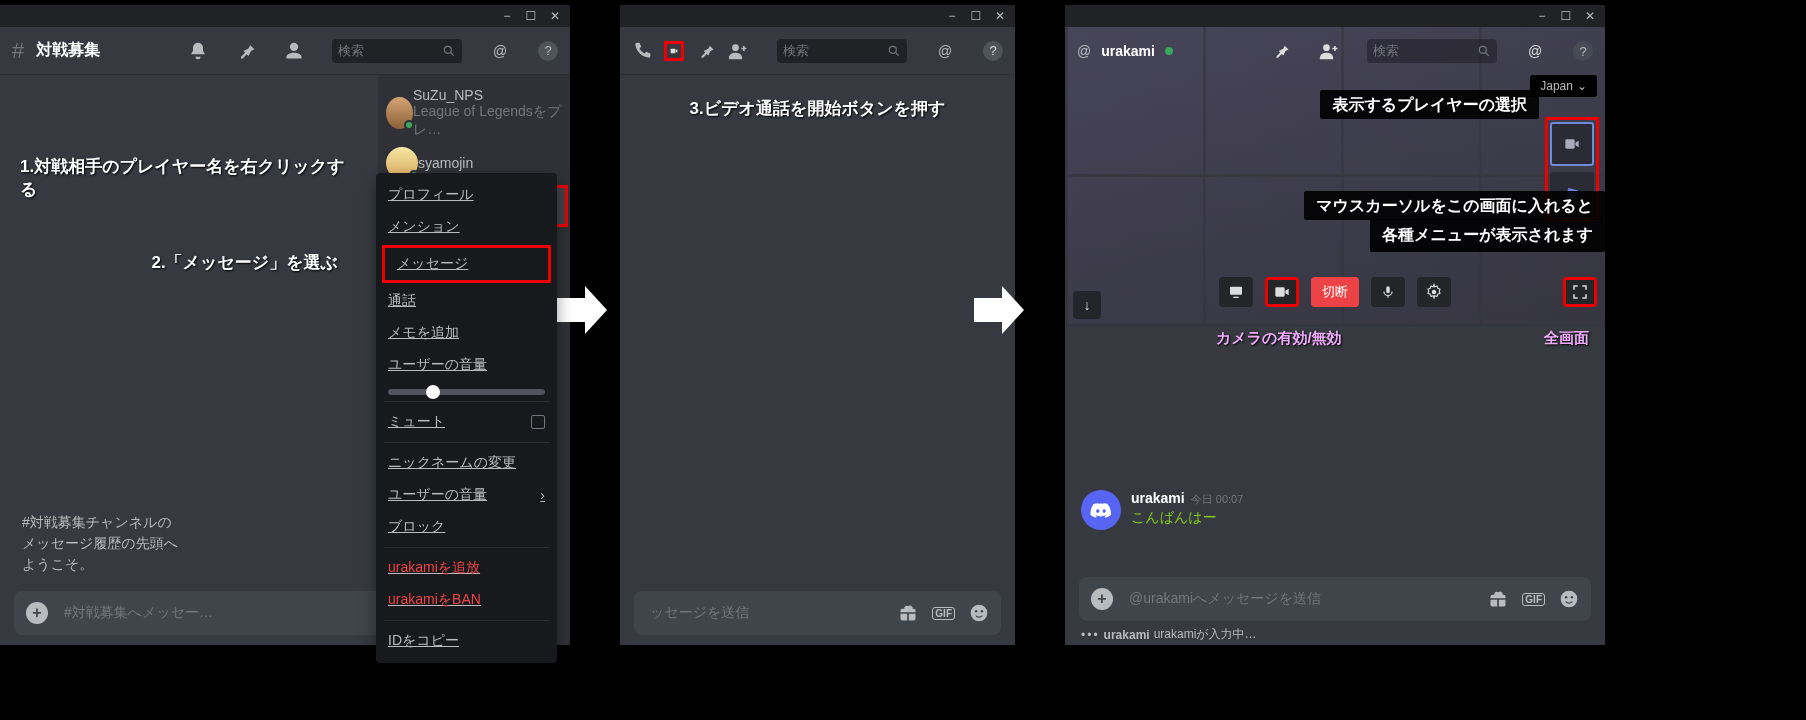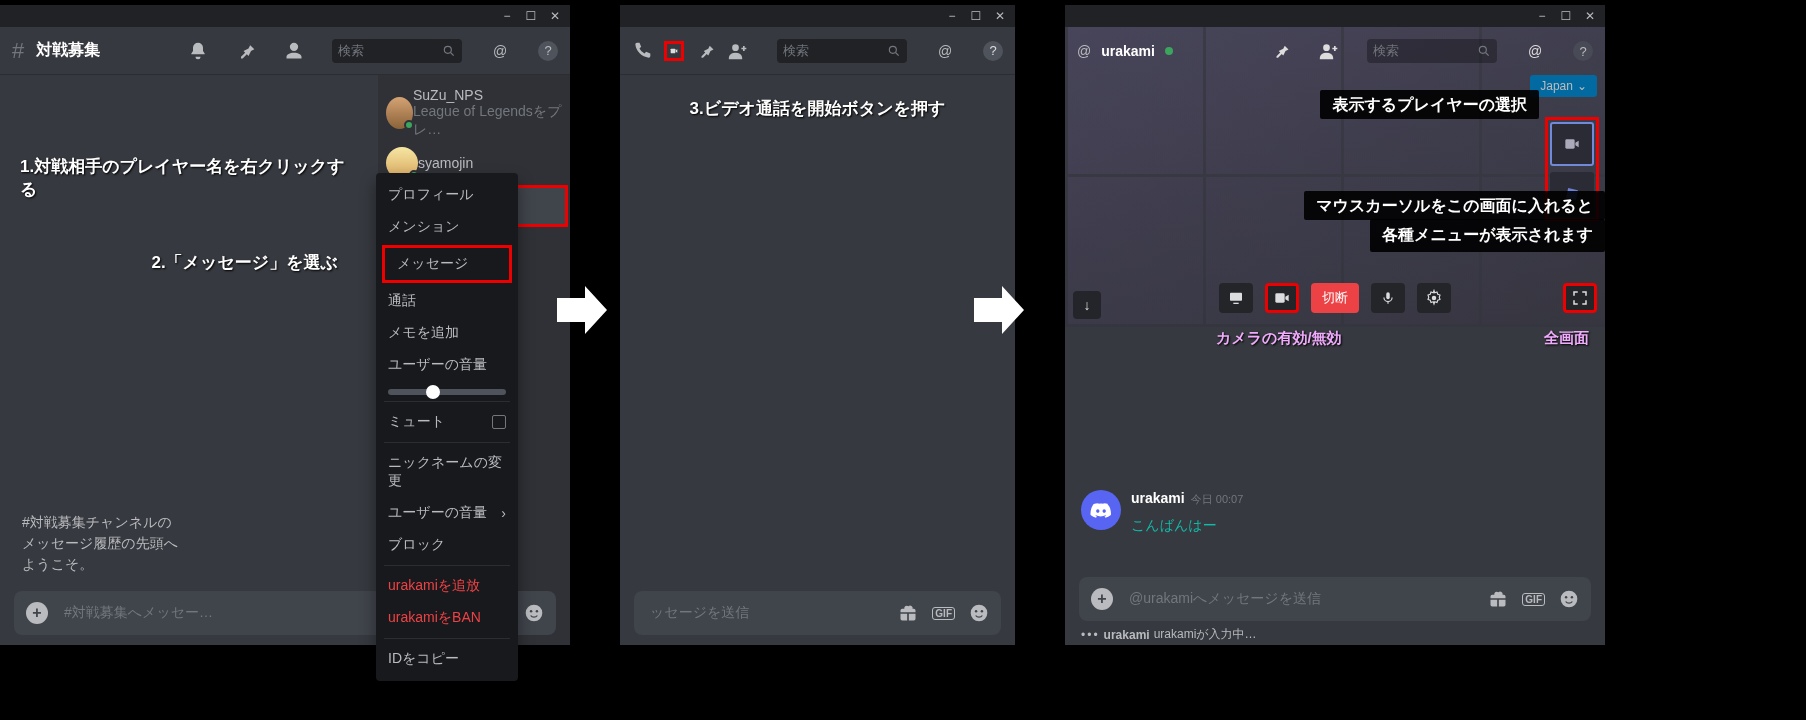--- a/index.html
+++ b/index.html
@@ -20,58 +20,58 @@
   .main1 { flex:1; padding:20px; position:relative; }
   .instr { color:#fff; font-weight:bold; font-size:17px; text-shadow:1px 1px 2px #000; margin:20px 0; }
   .members { width:192px; background:#2f3136; padding:8px 0; overflow:hidden; }
   .muser { display:flex; align-items:center; padding:4px 8px; color:#b9bbbe; font-size:14px; position:relative; }
   .muser.sel { background:#40444b; }
   .mava { width:32px; height:32px; border-radius:50%; background:#40444b; position:relative; }
   .mava.discord { background:#5865f2; display:flex; align-items:center; justify-content:center; }
   .mava .dot { position:absolute; bottom:-1px; right:-1px; width:10px; height:10px; border-radius:50%; background:#3ba55d; border:2px solid #2f3136; }
   .muser small { color:#72767d; font-size:14px; display:block; }
   .redbox { border:3px solid #e00; }
-  .ctxmenu { position:absolute; left:376px; top:168px; width:142px; background:#18191c; border-radius:4px; padding:6px 0; font-size:14px; color:#b9bbbe; z-index:10; box-shadow:0 8px 16px rgba(0,0,0,.4); }
+  .ctxmenu { position:absolute; left:376px; top:168px; width:181px; background:#18191c; border-radius:4px; padding:6px 0; font-size:14px; color:#b9bbbe; z-index:10; box-shadow:0 8px 16px rgba(0,0,0,.4);text-decoration:underline; }
   .ctxmenu .item { padding:7px 12px; display:flex; align-items:center; justify-content:space-between; }
   .ctxmenu .item.redtext { color:#ed4245; }
   .ctxmenu hr { border:none; border-top:1px solid #2b2d31; margin:4px 8px; }
   .slider { height:6px; background:#4f545c; border-radius:3px; margin:8px 12px 6px; position:relative; }
   .slider .knob { position:absolute; width:14px; height:14px; background:#fff; border-radius:50%; top:-4px; left:38px; }
   .bottombar { position:absolute; bottom:10px; left:14px; right:14px; height:44px; background:#40444b; border-radius:8px; display:flex; align-items:center; padding:0 12px; color:#72767d; gap:12px; }
   .bottombar .plus { width:22px; height:22px; background:#b9bbbe; border-radius:50%; color:#40444b; display:flex; align-items:center; justify-content:center; font-size:16px; font-weight:bold; }
   .bottombar .ph { flex:1; font-size:14px; padding-left:4px; }
   .bbicons { display:flex; gap:14px; color:#b9bbbe; font-weight:600; font-size:12px; align-items:center; }
   .chwelcome { position:absolute; bottom:70px; left:22px; right:200px; color:#b9bbbe; font-size:14px; line-height:1.5; }
 
   
   .video-area { position:relative; height:300px; display:flex; flex-direction:column; overflow:hidden; }
   .video-bg { position:absolute; inset:0; background:
     linear-gradient(rgba(60,60,75,0.45),rgba(50,50,60,0.6)),
     repeating-linear-gradient(90deg,#3a3a44 0 3px, transparent 3px 138px),
     repeating-linear-gradient(0deg,#3a3a44 0 3px, transparent 3px 150px),
     linear-gradient(135deg,#514c66,#3c3b46);
   }
   .vheader { position:relative; height:48px; display:flex; align-items:center; padding:0 12px; gap:10px; color:#fff; }
-  .japan-chip { position:absolute; right:8px; top:48px; background:#0369a1; color:#bbb; font-size:12px; padding:4px 10px; border-radius:3px; display:flex; align-items:center; gap:4px; }
+  .japan-chip { position:absolute; right:8px; top:48px; background:#000000; color:#bbb; font-size:12px; padding:4px 10px; border-radius:3px; display:flex; align-items:center; gap:4px; }
   .anno { position:relative; background:rgba(0,0,0,.9); color:#fff; font-weight:bold; padding:6px 12px; border-radius:2px; font-size:16px; }
   .thumbs { position:absolute; right:6px; top:90px; width:54px; border:3px solid #e00; padding:2px; display:flex; flex-direction:column; gap:6px; }
   .thumbs .t { height:44px; background:#2b2b36; border:2px solid #7289da; border-radius:3px; display:flex; align-items:center; justify-content:center; color:#9aa; }
   .thumbs .t.nob { border-color:transparent; }
-  .vcontrols { position:relative; margin-top:auto; margin-bottom:14px; display:flex; justify-content:center; align-items:center; gap:12px; }
+  .vcontrols { position:relative; margin-top:auto; margin-bottom:20px; display:flex; justify-content:center; align-items:center; gap:12px; }
   .vbtn { width:34px; height:30px; background:rgba(32,34,37,.85); border-radius:4px; display:flex; align-items:center; justify-content:center; color:#dcddde; }
   .vbtn.cut { background:#ed4245; color:#fff; width:48px; font-size:13px; }
   .full { position:absolute; right:8px; }
   .sublabel { position:relative; color:#f0abfc; font-weight:bold; font-size:15px; text-shadow:1px 1px 2px #000; }
   .chat3 { padding:12px 16px; }
   .msg { display:flex; gap:10px; }
   .msg .mava2 { width:40px; height:40px; border-radius:50%; background:#5865f2; display:flex; align-items:center; justify-content:center; }
   .msg .mtxt .h { display:flex; gap:6px; align-items:baseline; }
   .msg .mtxt .h .n { color:#fff; font-weight:600; }
   .msg .mtxt .h .t { color:#72767d; font-size:11px; }
-  .msg .mtxt .body { color:#14b8a6; margin-top:10px; }
+  .msg .mtxt .body { color:#84cc16; margin-top:2px; }
   .typing { position:absolute; bottom:2px; left:16px; font-size:12px; color:#b9bbbe; display:flex; align-items:center; gap:4px; }
   .typing .dots { letter-spacing:2px; }
   svg { display:block; }
   .gif-label { border:1px solid #b9bbbe; padding:0 2px; border-radius:3px; font-size:10px; }
 </style>
 </head>
 <body>
 
 <div class="panel" style="margin-left:0">
   <div class="titlebar">

